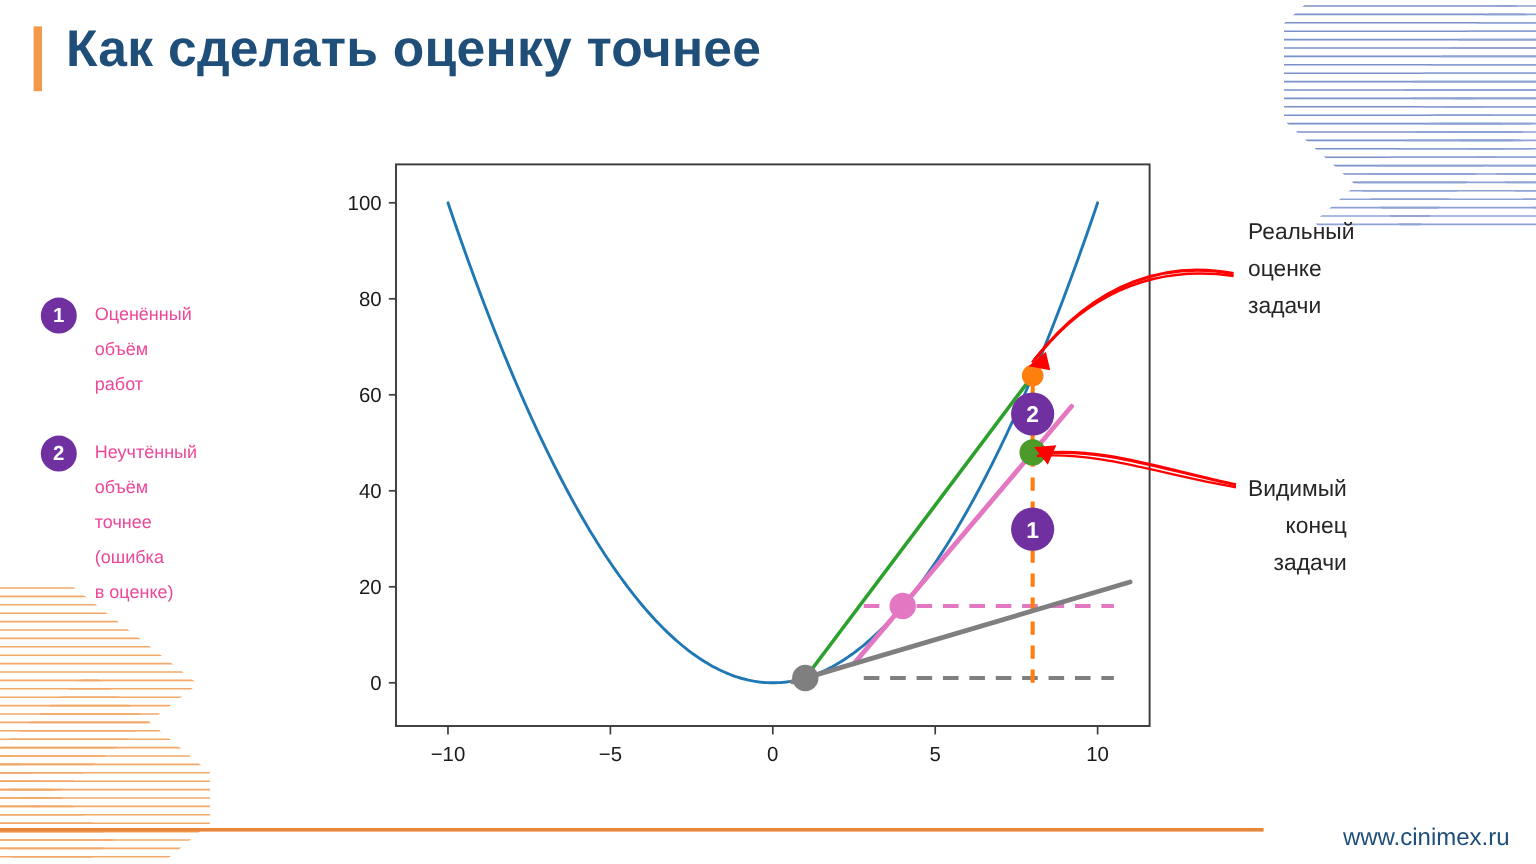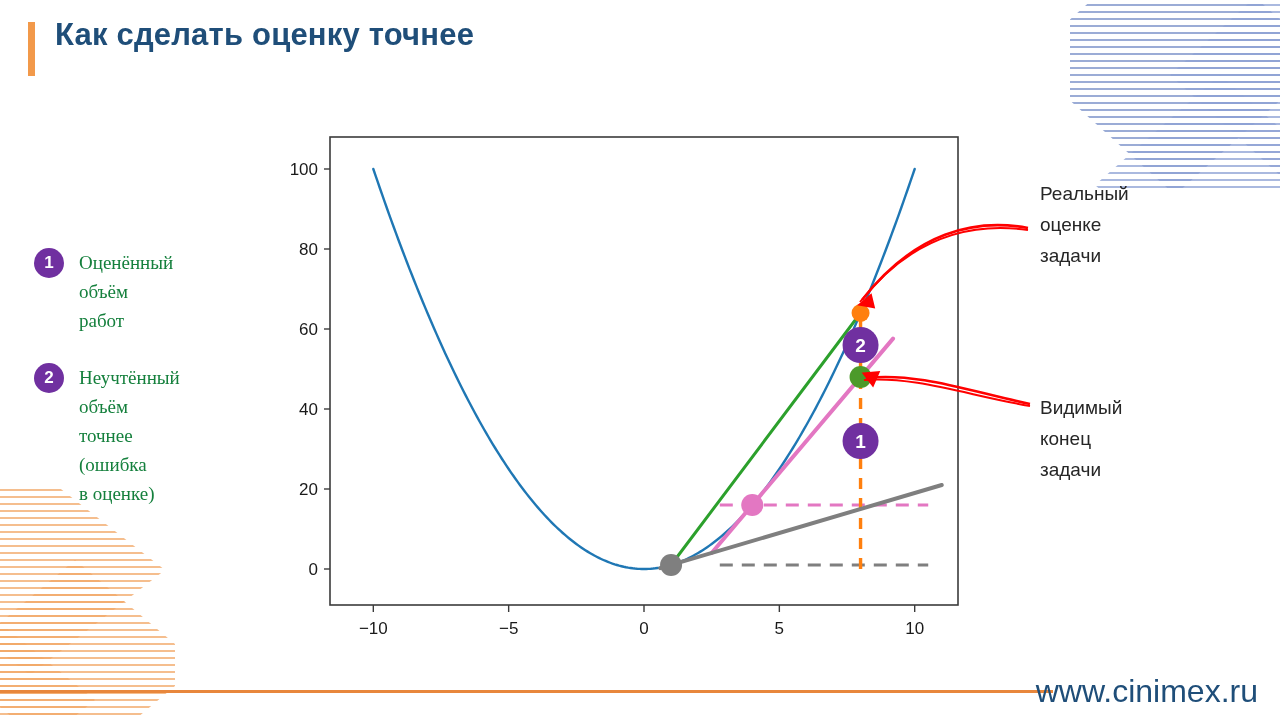--- a/index.html
+++ b/index.html
@@ -23,21 +23,21 @@
   
   #title-bar {
     position: absolute;
     left: 28px; top: 22px;
     width: 7px; height: 54px;
     background: #F2994A;
   }
   #page-title {
     position: absolute;
     left: 55px; top: 17px;
-    font-size: 31px;
+    font-size: 43px;
     font-weight: bold;
     color: #1F4E79;
     letter-spacing: 0.2px;
     white-space: nowrap;
     font-family: "Liberation Sans", sans-serif;
   }
 
   
   .legend-item { position: absolute; }
   #legend-1 { left: 34px; top: 248px; }
@@ -52,53 +52,53 @@
     font-size: 17px;
     font-weight: bold;
     display: flex;
     align-items: center;
     justify-content: center;
     font-family: "Liberation Sans", sans-serif;
   }
   .legend-text {
     position: absolute;
     left: 45px; top: 0px;
-    font-size: 19px;
+    font-size: 15px;
     line-height: 29px;
-    color: #15803d;
+    color: #ec4899;
     white-space: pre-line;
-    font-family: Liberation Serif, serif;
+    font-family: Liberation Sans, sans-serif;
   }
 
   
   .annot {
     position: absolute;
     font-size: 19px;
     line-height: 31px;
     color: #262626;
     white-space: pre-line;
     font-family: "Liberation Sans", sans-serif;
   }
   #annot-real { left: 1040px; top: 178px; }
-  #annot-visible { left: 1040px; top: 392px; }
+  #annot-visible { left: 1040px; top: 392px; text-align: right; }
 
   
   #chart-wrap { position: absolute; left: 0; top: 0; width: 1280px; height: 720px; }
 
   
   #footer-rule {
     position: absolute;
     left: 0px; bottom: 27px;
     width: 1053px; height: 3px;
     background: #E8873C;
   }
   #footer-url {
     position: absolute;
     right: 22px; bottom: 10px;
-    font-size: 32px;
+    font-size: 20px;
     color: #1F4E79;
     font-family: "Liberation Sans", sans-serif;
   }
 </style>
 </head>
 <body>
 
 <div id="slide">
 
   <div class="deco" id="deco-tr">

